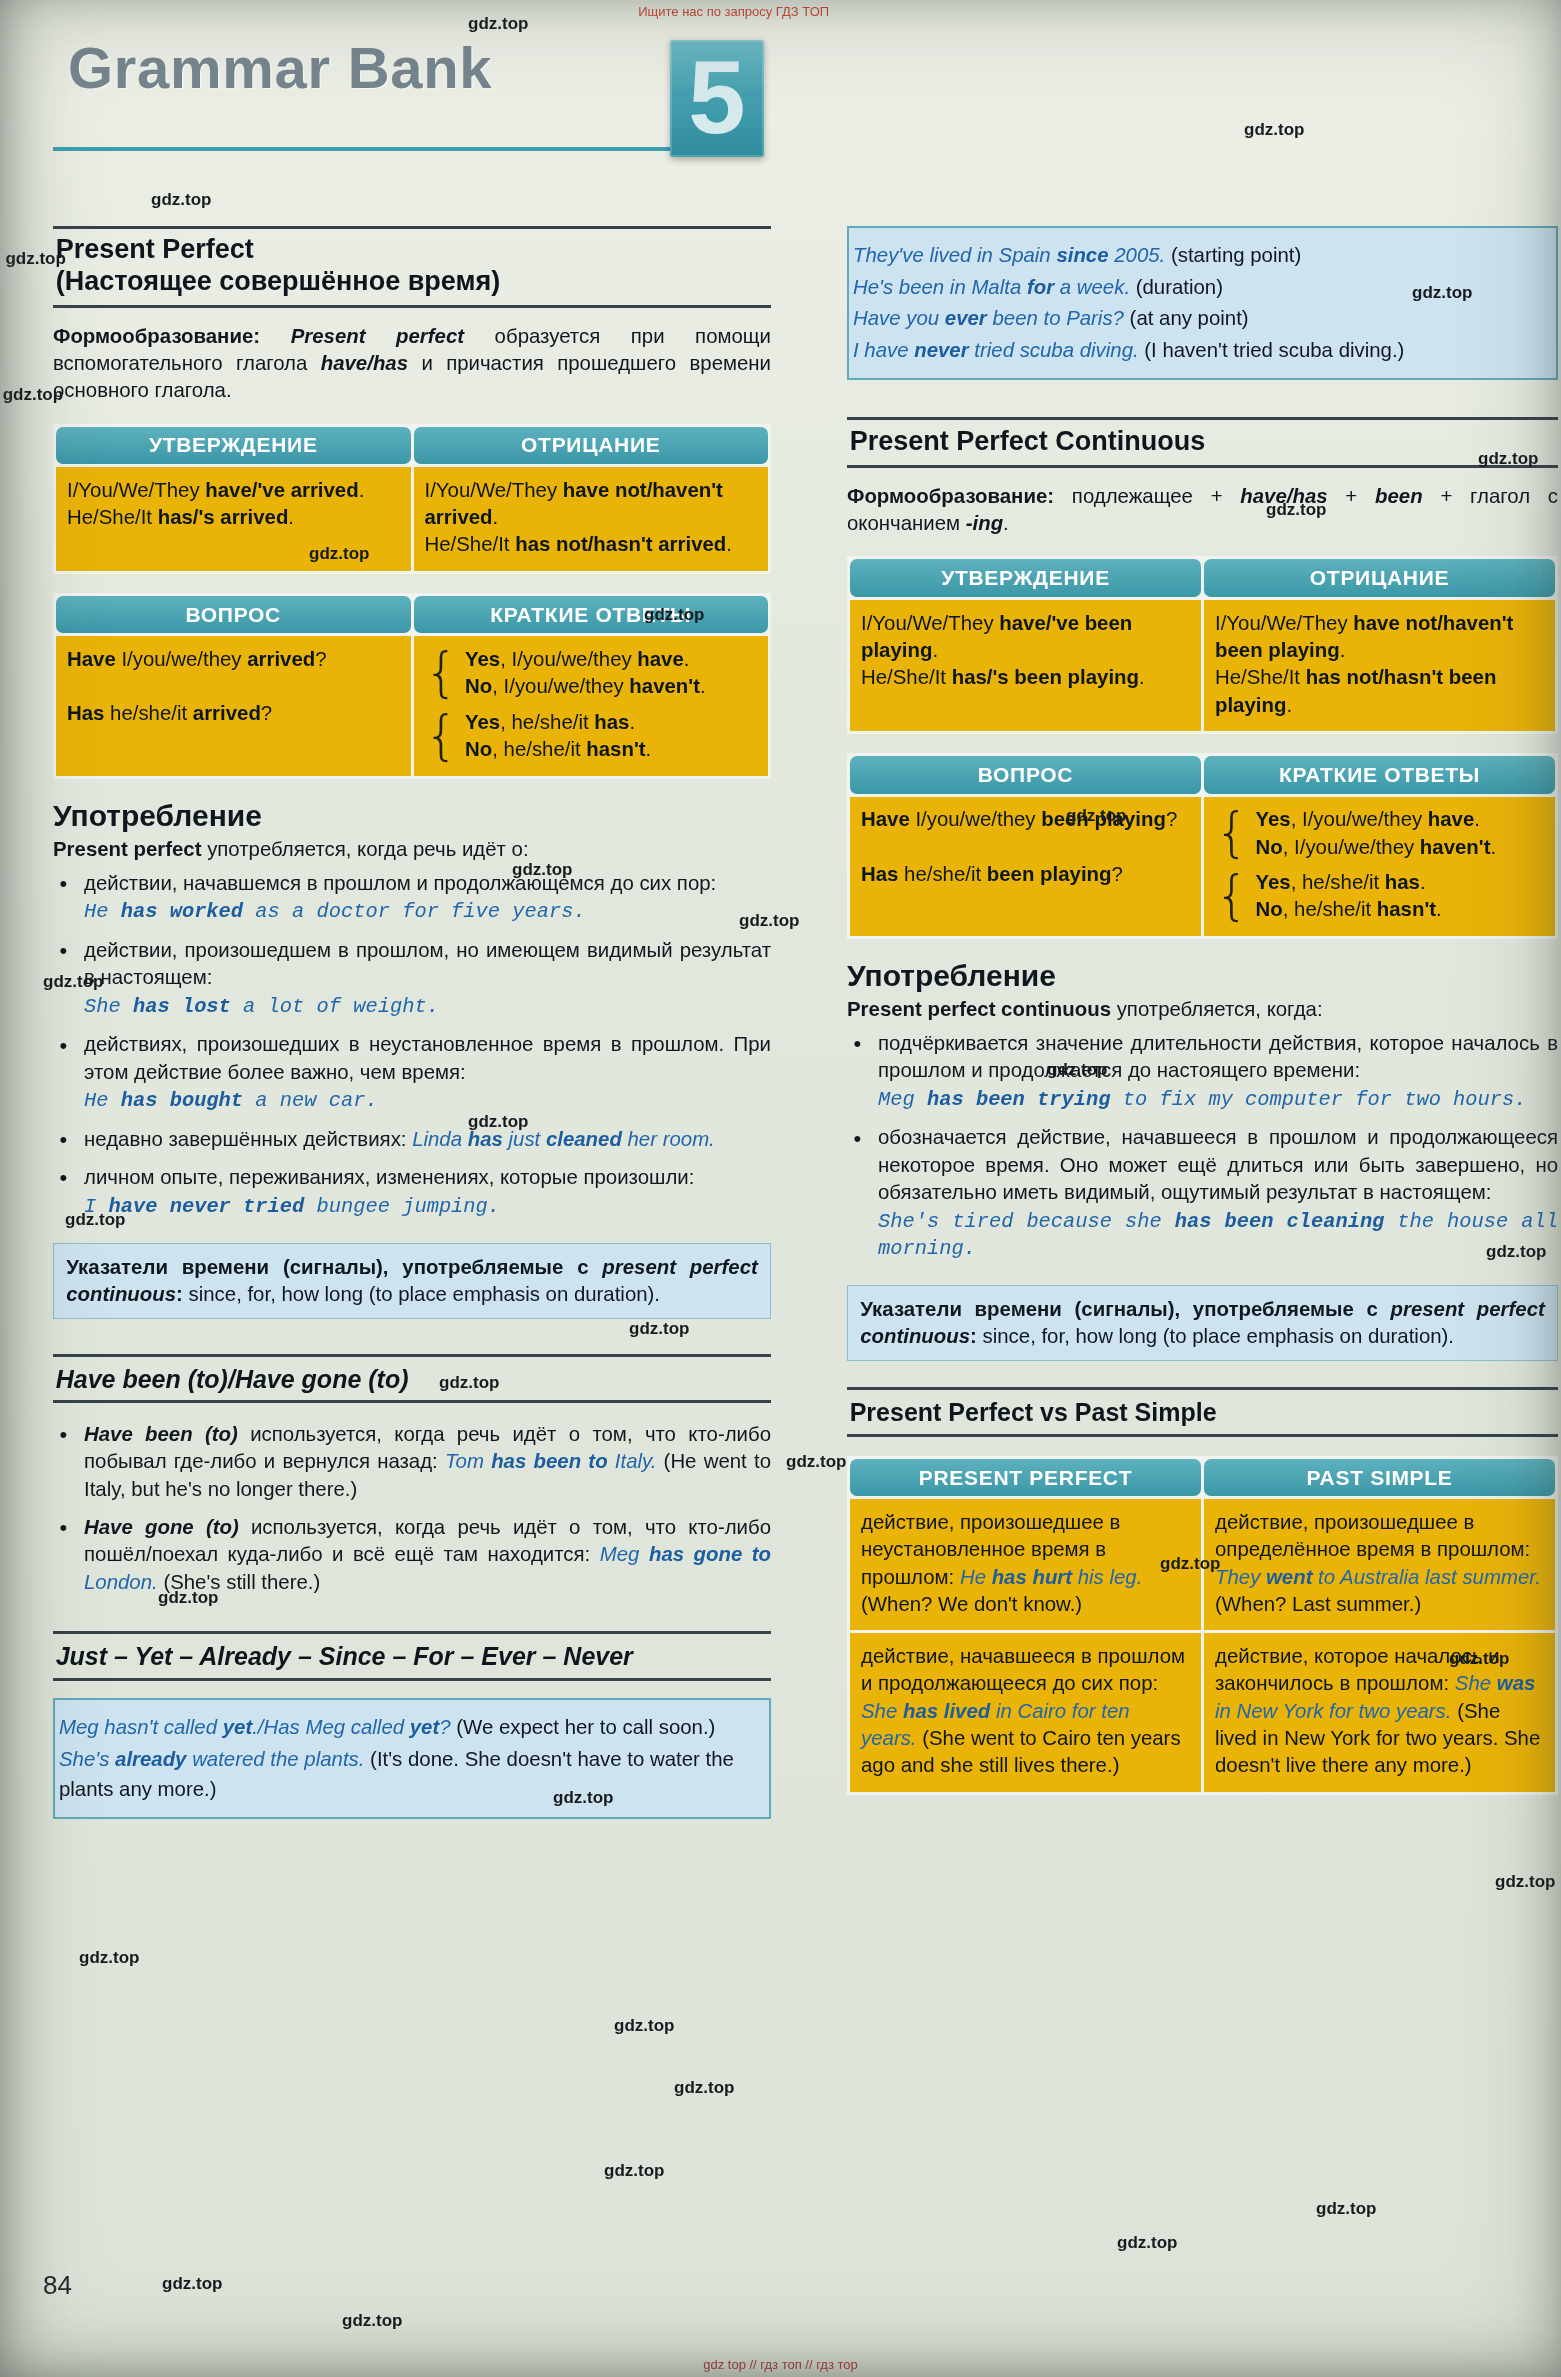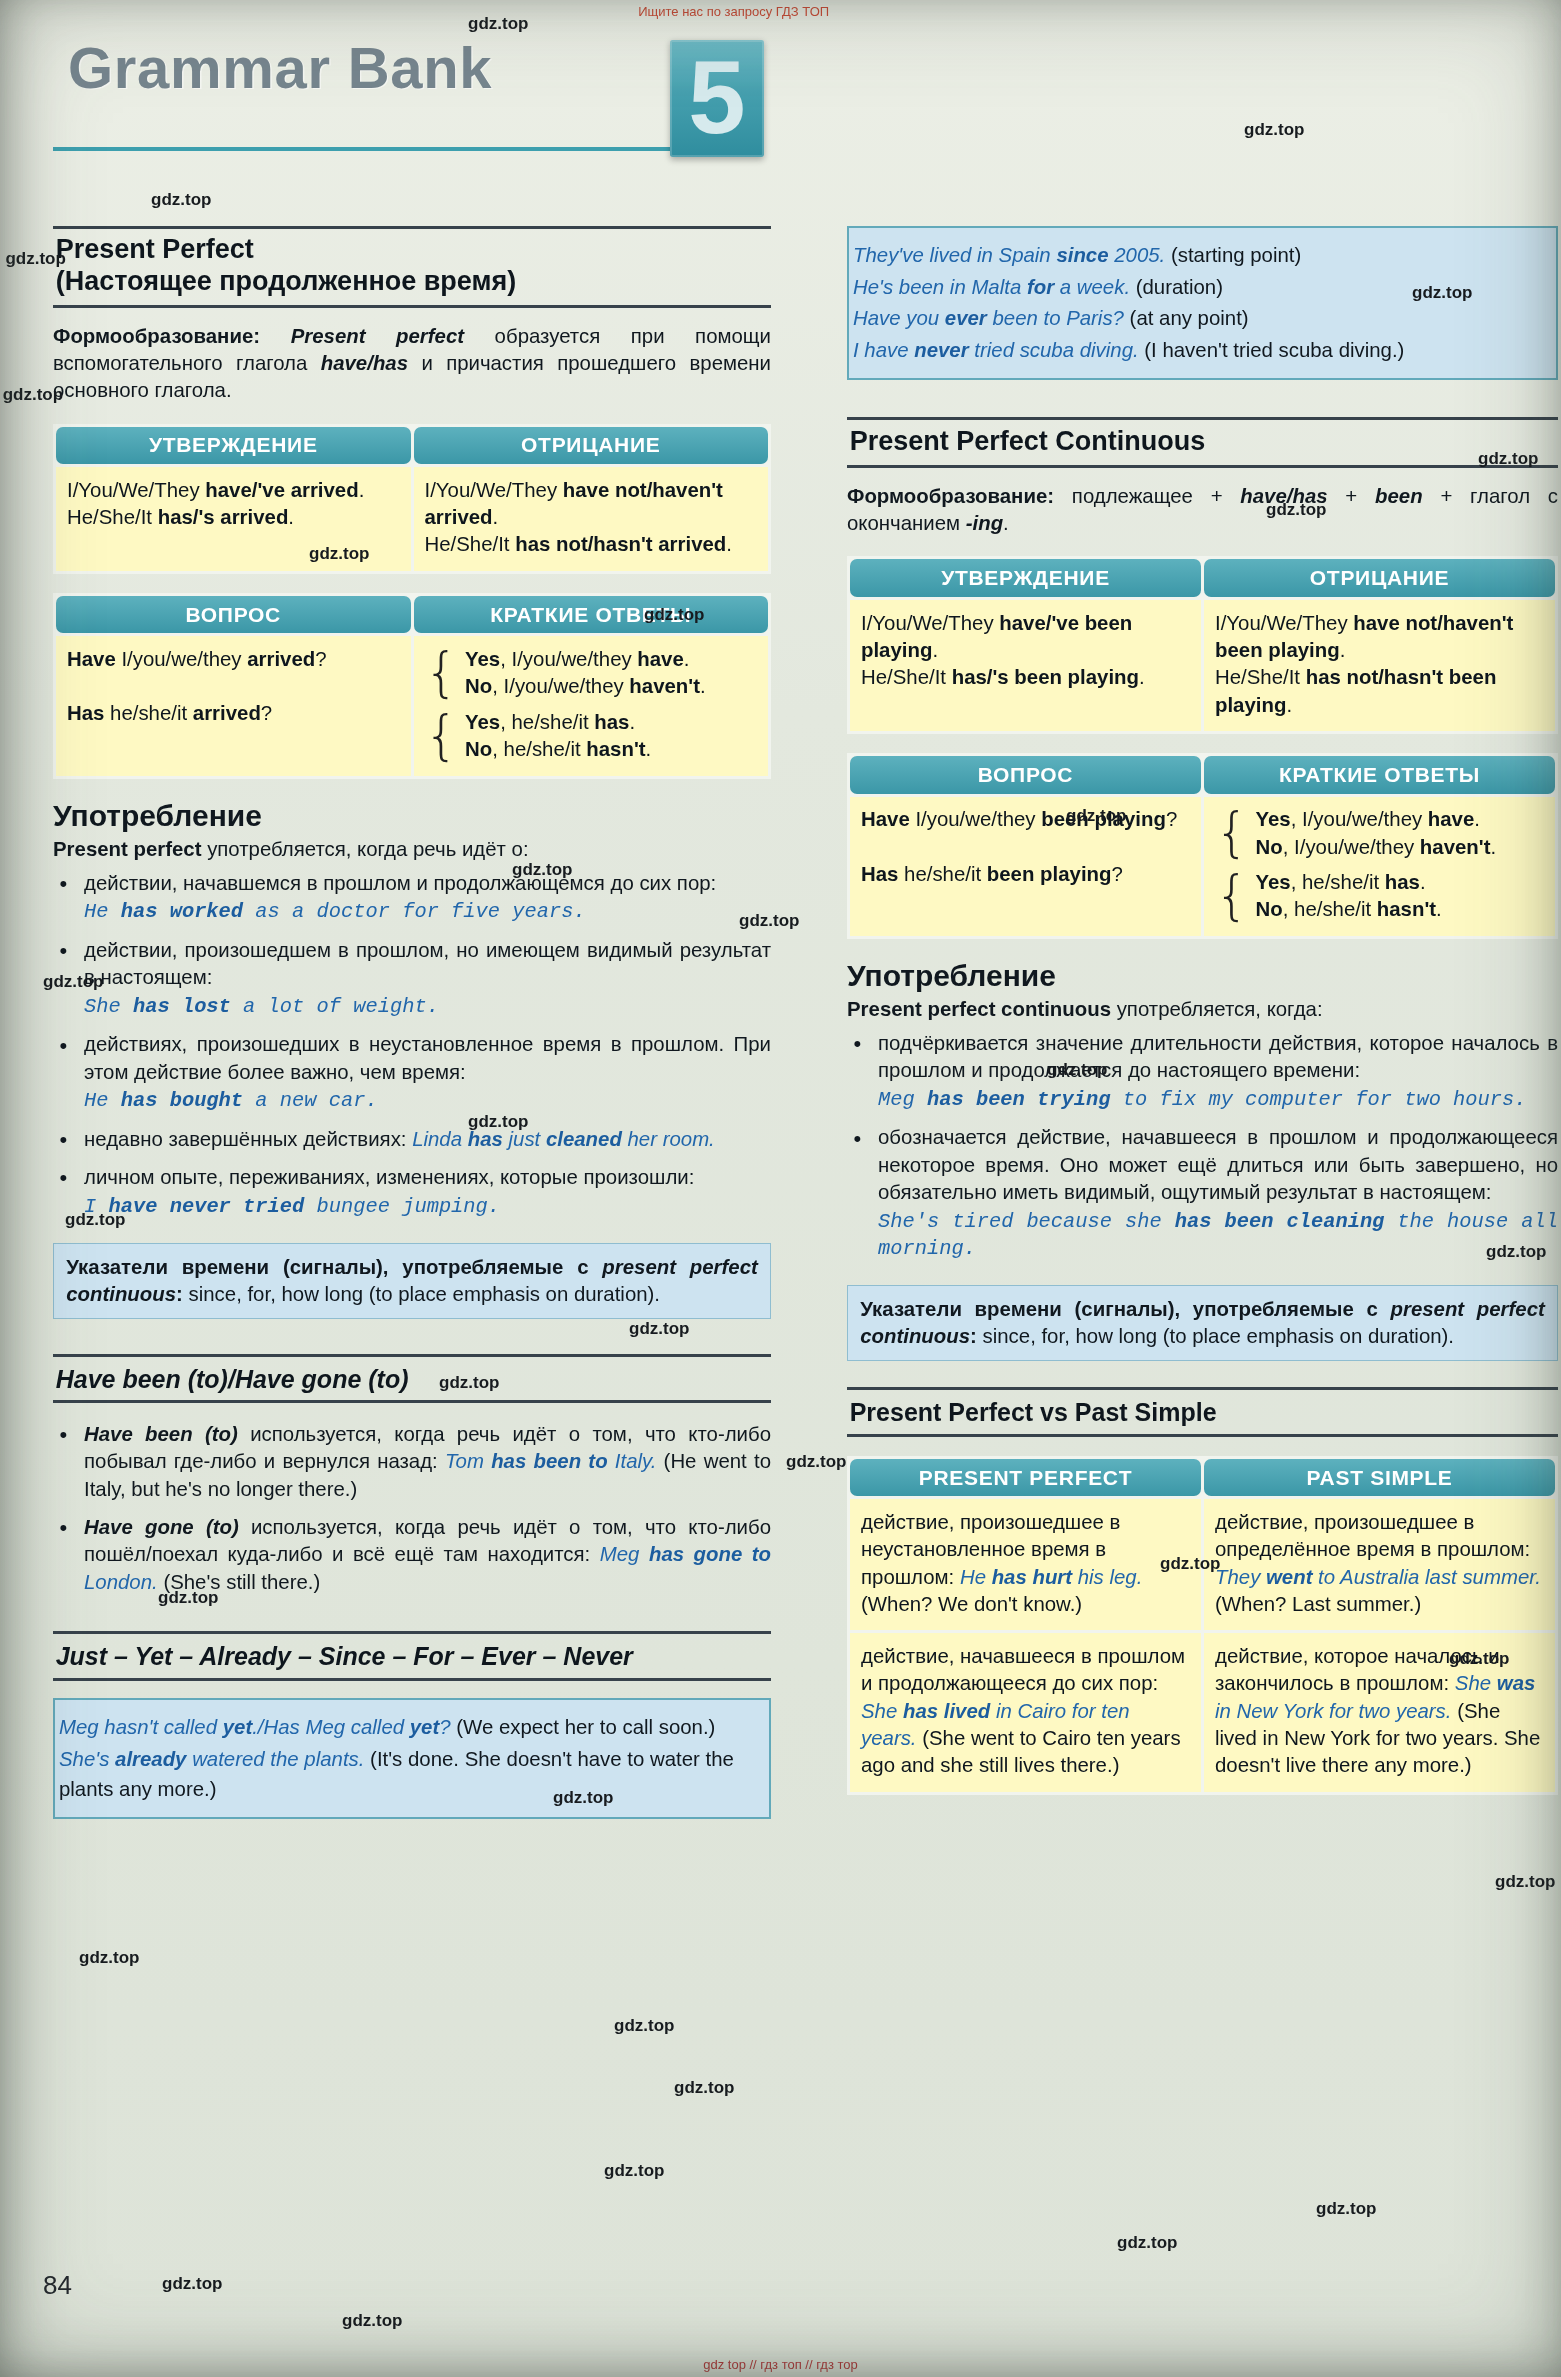--- a/index.html
+++ b/index.html
@@ -43,21 +43,21 @@
   ul.bullets { list-style:none; margin:4.1px 0 0; padding:0 0 0 31px; }
   ul.bullets li { position:relative; font-size:20.4px; line-height:1.34; text-align:justify; margin-bottom:11px; }
   ul.bullets li::before { content:"•"; position:absolute; left:-24.5px; top:-0.7px; font-size:22px; }
   .ex { color:#2166ab; font-style:italic; }
   .ex b { color:#1c5d9f; }
   .block { display:block; margin-top:1.4px;font-family:Liberation Mono, monospace; }
   
   .gtable { width:100%; border-collapse:separate; border-spacing:3.4px; background:#f1f4ee; margin:19px 0; }
   .gtable th { background:linear-gradient(180deg,#5db1be,#3b97a7); color:#ffffff; font-size:21px; font-weight:bold;
                padding:6.8px 4.1px; text-align:center; letter-spacing:0.7px; width:50%;border-radius:7px; }
-  .gtable td { background:#fef9c3; font-size:20.4px; line-height:1.34; padding:9.5px 11px 12.2px;
+  .gtable td { background:#eab308; font-size:20.4px; line-height:1.34; padding:9.5px 11px 12.2px;
                vertical-align:top; color:#0e161d; width:50%; }
   .q-cell p { margin:0 0 27px; }
   .q-cell p:last-child { margin-bottom:0; }
   .answer-group { display:flex; align-items:center; margin:0 0 8.2px; }
   .answer-group:last-child { margin-bottom:0; }
   .brace { font-size:53px; font-weight:200; line-height:.95; margin-right:6.8px; color:#222;
            font-family:"DejaVu Sans",sans-serif; }
   
   .signals-box { background:#cde3f0; border:1.4px solid #8fbdd0; padding:9.5px 12.2px; font-size:20.4px;
                  line-height:1.34; margin:23px 0 0; text-align:justify; }
@@ -118,21 +118,21 @@
     <div class="gb-rule"></div>
     <div class="unit-badge">
       <span>5</span>
     </div>
   </header>
 
   <section class="col col-left">
 
     <div class="sec-head">
       <div class="sec-title">Present Perfect</div>
-      <div class="sec-title">(Настоящее продолженное время)</div>
+      <div class="sec-title">(Настоящее совершённое время)</div>
     </div>
 
     <p class="body-p"><b>Формообразование:</b> <b><i>Present perfect</i></b> образуется при помощи вспомогательного глагола <b><i>have/has</i></b> и причастия прошедшего времени основного глагола.</p>
 
     <table class="gtable">
       <thead>
         <tr>
           <th>УТВЕРЖДЕНИЕ</th>
           <th>ОТРИЦАНИЕ</th>
         </tr>

